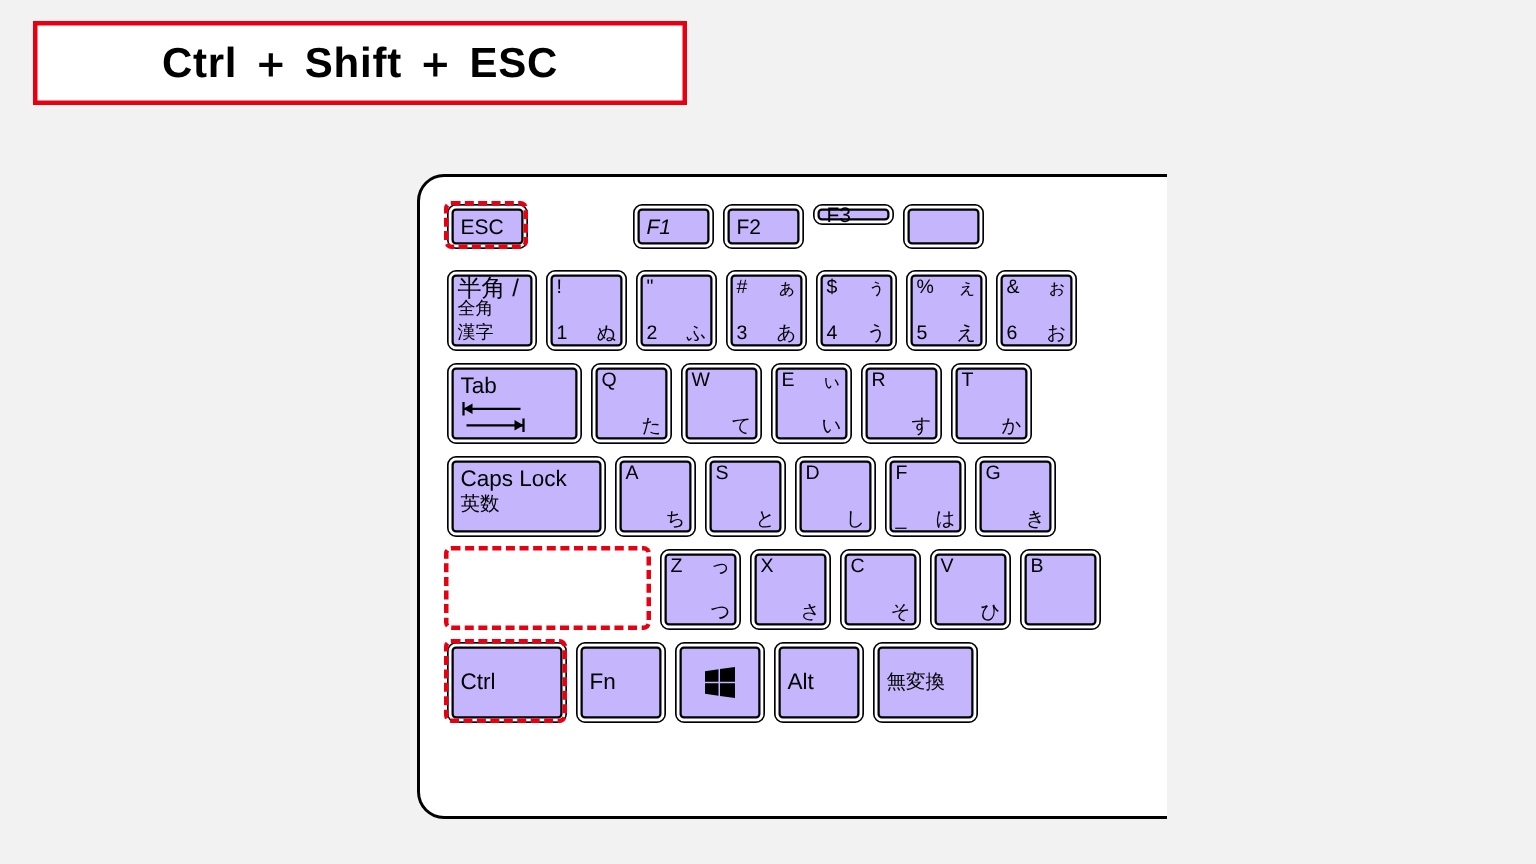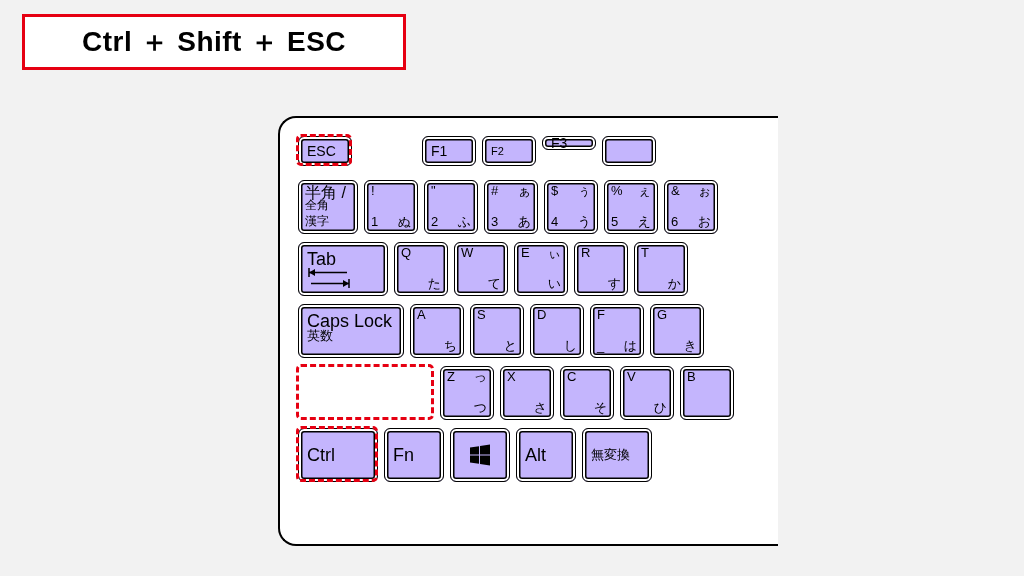--- a/index.html
+++ b/index.html
@@ -8,21 +8,21 @@
     height: 576px;
     background: #f2f2f2;
     font-family: "Segoe UI", Meiryo, sans-serif;
     position: relative;
     overflow: hidden;
   }
   .title-box {
     position: absolute;
     left: 22px;
     top: 14px;
-    width: 384px;
+    width: 436px;
     height: 56px;
     background: #ffffff;
     border: 3px solid #e60012;
     display: flex;
     align-items: center;
     justify-content: center;
   }
   .title-text {
     font-size: 28px;
     font-weight: 700;
@@ -48,21 +48,21 @@
     border-radius: 6px;
     box-shadow: inset 0 0 0 2px #fff, inset 0 0 0 3.5px #000;
     font-size: 14px;
     color: #000;
     line-height: 1.15;
   }
   .key .tl { position:absolute; left:6px; top:3px; font-size:13px; }
   .key .bl { position:absolute; left:6px; bottom:3px; font-size:13px; }
   .key .tr { position:absolute; right:6px; top:3px; font-size:13px; }
   .key .br { position:absolute; right:6px; bottom:3px; font-size:13px; }
-  .key .lab { position:absolute; left:8px; top:6px; font-size:18px; }
+  .key .lab { position:absolute; left:8px; top:6px; font-size:15px; }
   .key .sub { position:absolute; left:8px; top:24px; font-size:13px; }
   .key.small .lab { top: 50%; transform: translateY(-50%); }
   .hl {
     position: absolute;
     border: 3px dashed #e60012;
     border-radius: 5px;
     pointer-events: none;
   }
   .tab-arrows {
     position: absolute;
@@ -94,25 +94,25 @@
 
 <div class="title-box">
   <span class="title-text">Ctrl ＋ Shift ＋ ESC</span>
 </div>
 
 <div class="keyboard">
 
   <div class="key small" style="left:18px; top:18px; width:54px; height:30px;">
     <span class="lab" style="font-size:14px;">ESC</span>
   </div>
-  <div class="key small" style="left:142px; top:18px; width:54px; height:30px;">
+  <div class="key small" style="left:142px; top:18px; width:54px; height:30px;font-style:italic;">
     <span class="lab" style="font-size:14px;">F1</span>
   </div>
   <div class="key small" style="left:202px; top:18px; width:54px; height:30px;">
-    <span class="lab" style="font-size:11px;">F2</span>
+    <span class="lab" style="font-size:14px;">F2</span>
   </div>
   <div class="key small" style="left:262px; top:18px; width:54px; height:14px;">
     <span class="lab" style="font-size:14px;">F3</span>
   </div>
   <div class="key small" style="left:322px; top:18px; width:54px; height:30px;">
     <span class="lab" style="font-size:14px;margin-top:42px;">F4</span>
   </div>
 
   <div class="key" style="left:18px; top:62px; width:60px; height:54px;">
     <span style="position:absolute;left:6px;top:3px;font-size:16px;">半角 /</span>

